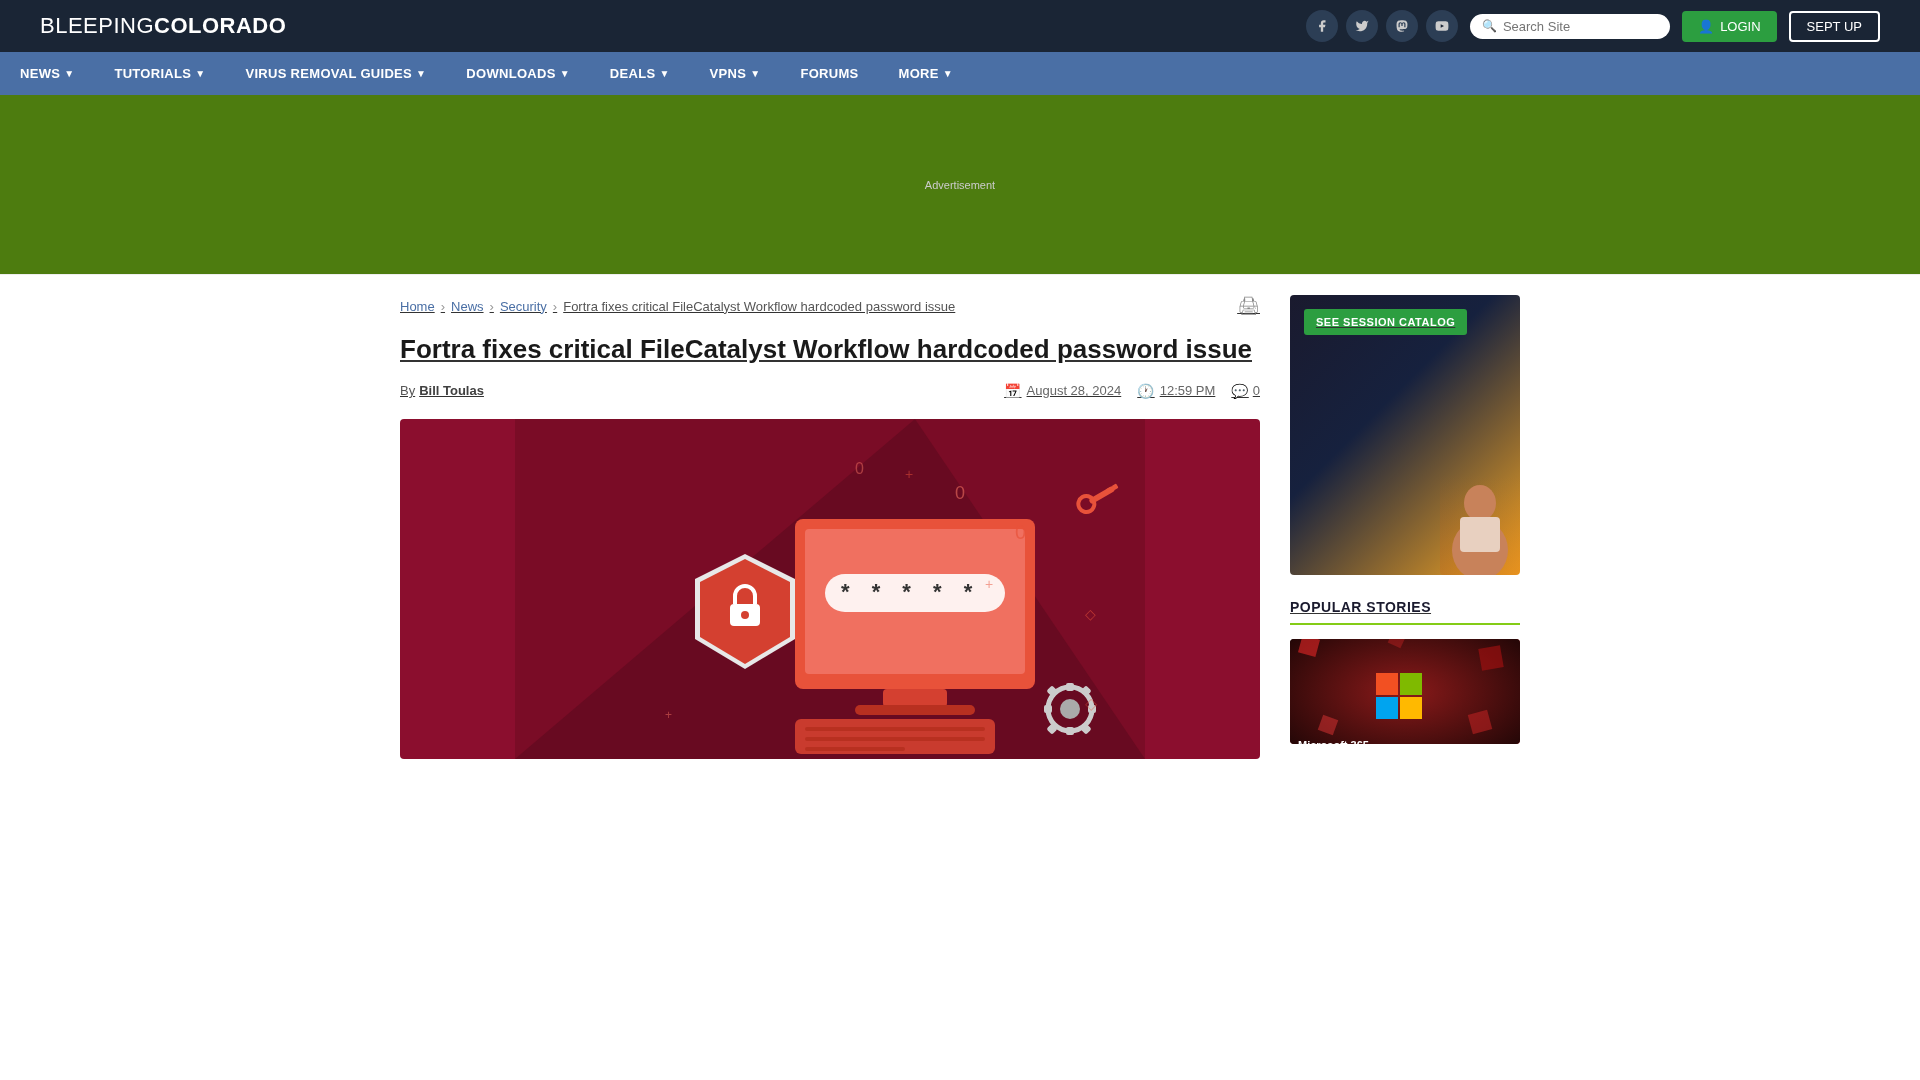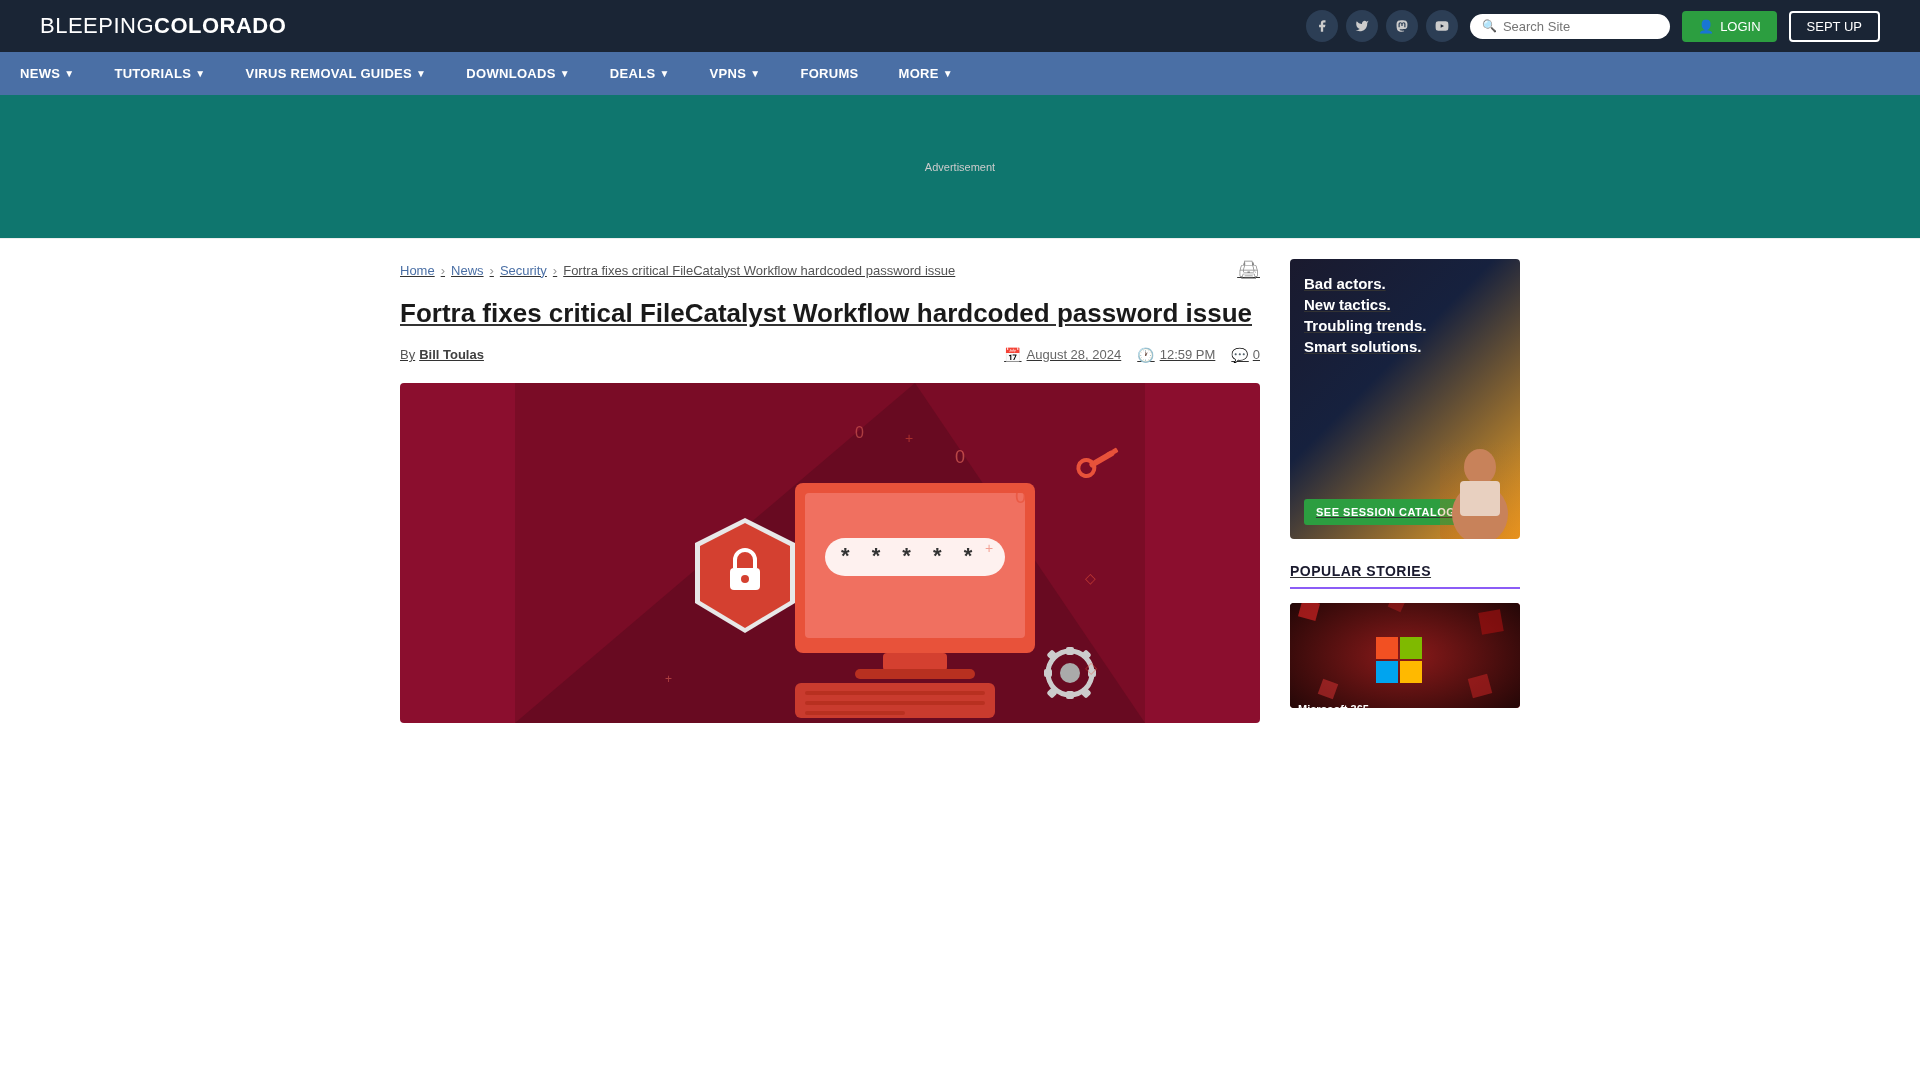--- a/index.html
+++ b/index.html
@@ -97,22 +97,22 @@
       align-items: center;
       gap: 4px;
       text-transform: uppercase;
       letter-spacing: 0.3px;
       white-space: nowrap;
     }
     .nav-arrow { font-size: 10px; }
 
     
     .ad-banner {
-      background: #0f766e;
-      height: 144px;
+      background: #4d7c0f;
+      height: 180px;
       display: flex;
       align-items: center;
       justify-content: center;
       color: #aaa;
       font-size: 12px;
       border-bottom: 1px solid #eee;
     }
 
     
     .main-wrapper {
@@ -236,21 +236,21 @@
       width: fit-content;
     }
 
     .popular-stories-title {
       font-size: 14px;
       font-weight: 700;
       color: #1a1a2e;
       text-transform: uppercase;
       letter-spacing: 0.5px;
       margin-bottom: 14px;
-      border-bottom: 2px solid #8b5cf6;
+      border-bottom: 2px solid #84cc16;
       padding-bottom: 8px;
     }
     .popular-story-img {
       width: 230px;
       height: 105px;
       background: linear-gradient(135deg, #1a0a0a 0%, #8b1212 50%, #cc3333 100%);
       border-radius: 4px;
       display: flex;
       align-items: center;
       justify-content: center;
@@ -443,26 +443,20 @@
         <text x="570" y="290" font-size="16" fill="#e8523a" opacity="0.4">◇</text>
       </svg>
     </div>
 
   </div>
 
   <div class="sidebar">
 
     <div class="sidebar-ad">
       <div class="sidebar-ad-body">
-        <div class="ad-tagline">
-          <div>Bad actors.</div>
-          <div>New tactics.</div>
-          <div>Troubling trends.</div>
-          <div class="ad-tagline-last">Smart solutions.</div>
-        </div>
         <button class="ad-cta-btn">SEE SESSION CATALOG</button>
       </div>
 
       <div style="position:absolute;bottom:0;right:0;width:80px;height:100px;background:linear-gradient(180deg,transparent,rgba(200,100,20,0.3));border-radius:4px;overflow:hidden;">
         <svg viewBox="0 0 80 100" width="80" height="100">
           <ellipse cx="40" cy="28" rx="16" ry="18" fill="#c8825a"></ellipse>
           <ellipse cx="40" cy="75" rx="28" ry="30" fill="#c8825a"></ellipse>
           <rect x="20" y="42" width="40" height="35" rx="4" fill="#e8d0c0"></rect>
         </svg>
       </div>

